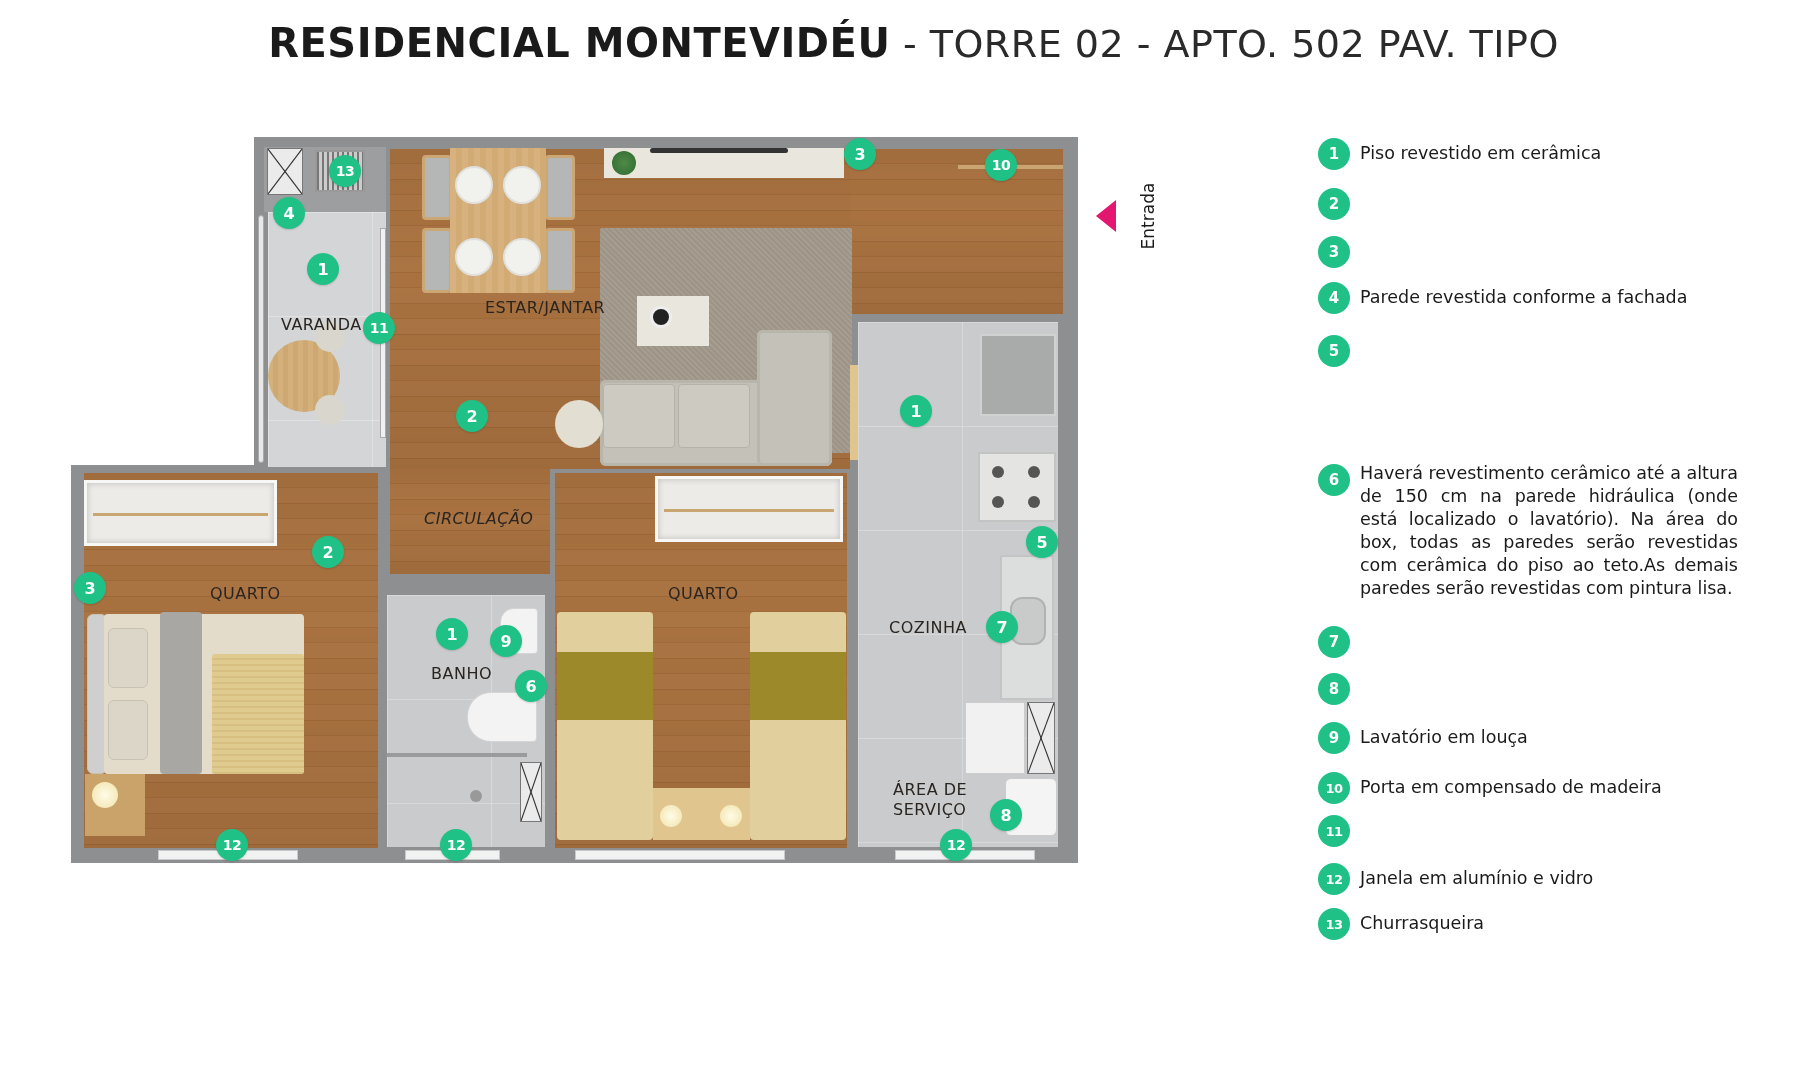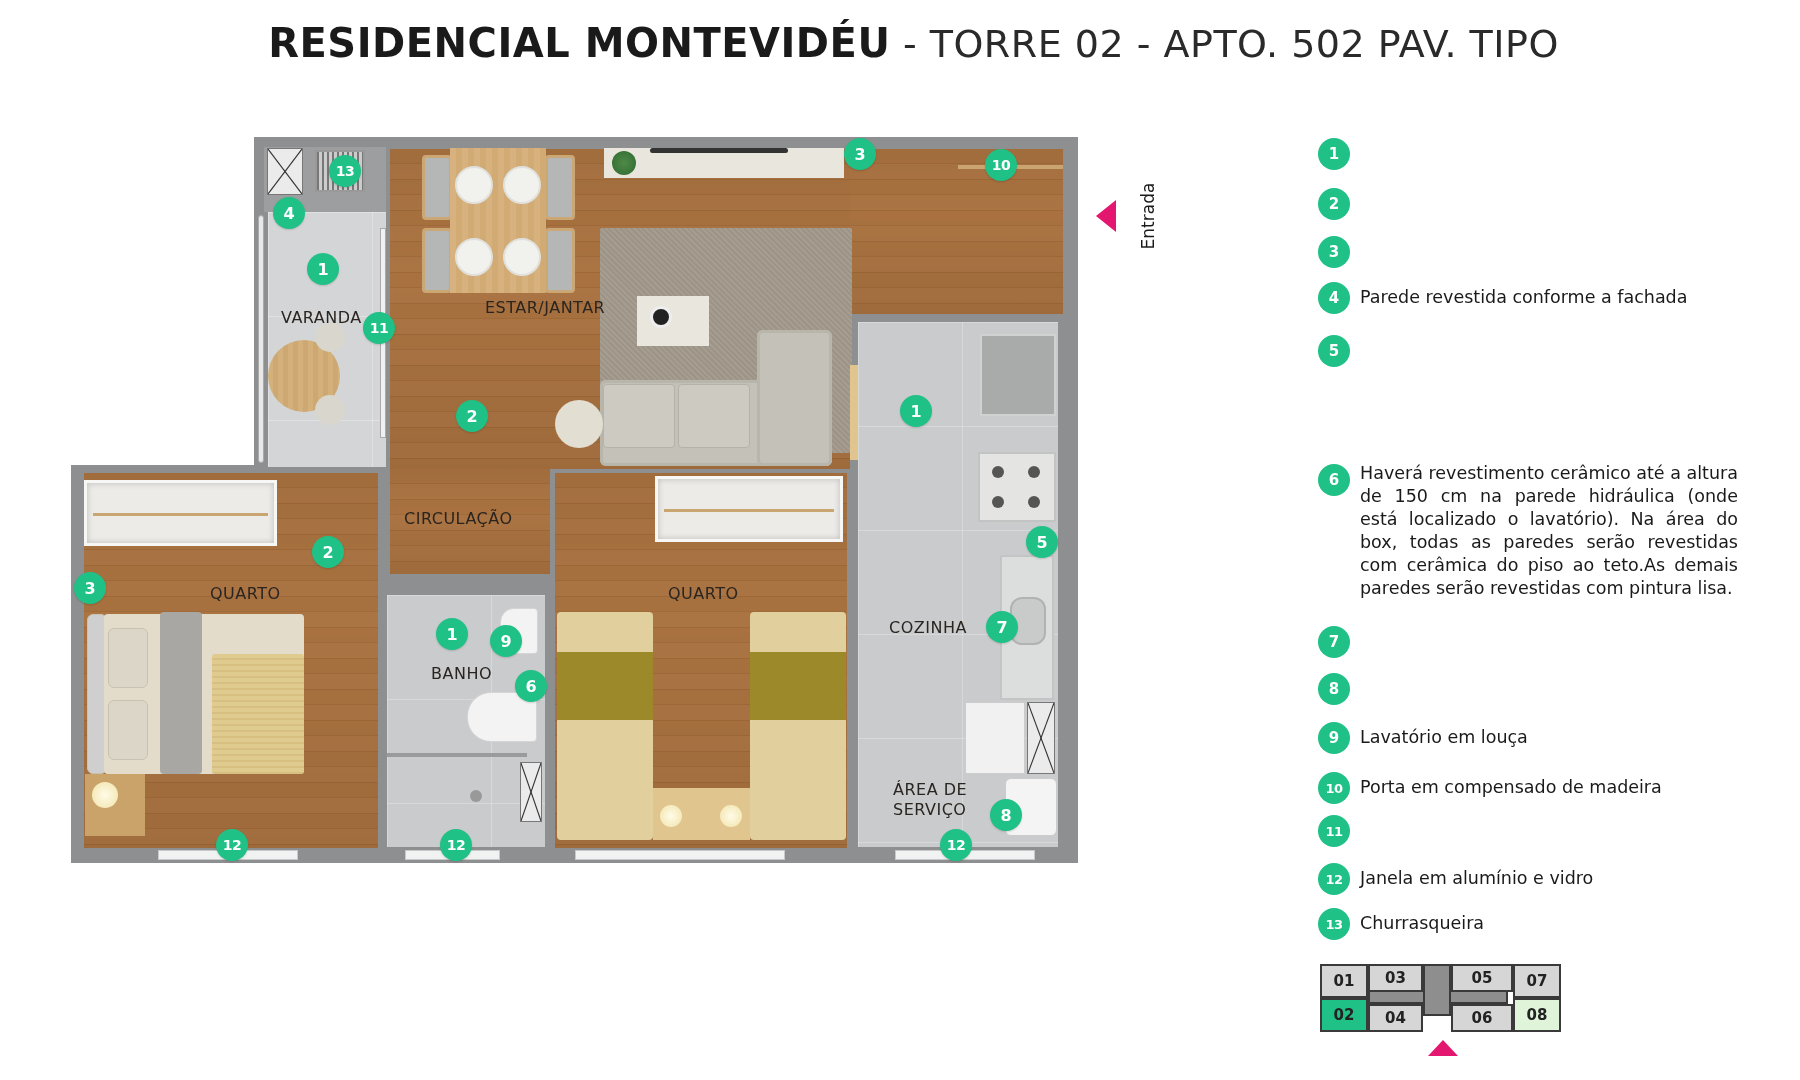--- a/index.html
+++ b/index.html
@@ -95,21 +95,21 @@
           <line x1="0" y1="0" x2="36" y2="47" stroke="#333" stroke-width="1.2"></line>
           <line x1="36" y1="0" x2="0" y2="47" stroke="#333" stroke-width="1.2"></line>
         </svg>
       </div>
     <div class="furn" style="left:315px;top:150px;width:50px;height:42px;background:repeating-linear-gradient(90deg,#777 0 2px,#ccc 2px 5px);border:2px solid #999;"></div>
     <div class="furn" style="left:258px;top:215px;width:6px;height:248px;background:#e8e8e8;border:1px solid #aaa;border-radius:3px;"></div>
     <div class="furn round-table" style="left:268px;top:340px;width:72px;height:72px;"></div>
     <div class="furn stool" style="left:315px;top:322px;width:30px;height:30px;"></div>
     <div class="furn stool" style="left:315px;top:395px;width:30px;height:30px;"></div>
     <div class="furn" style="left:380px;top:228px;width:6px;height:210px;background:#f0f0f0;border:1px solid #aaa;"></div>
-    <div class="room-label" style="left:281px;top:308px;text-align:right;">VARANDA</div>
+    <div class="room-label" style="left:281px;top:315px;text-align:right;">VARANDA</div>
 
     <div class="room wood" style="left:390px;top:149px;width:673px;height:165px;"></div>
     <div class="room wood" style="left:390px;top:149px;width:460px;height:320px;"></div>
     <div class="furn rug" style="left:600px;top:228px;width:252px;height:225px;"></div>
     <div class="furn counter" style="left:604px;top:148px;width:240px;height:30px;"></div>
     <div class="furn" style="left:650px;top:148px;width:138px;height:5px;background:#333;border-radius:3px;"></div>
     <div class="furn plant" style="left:612px;top:151px;width:24px;height:24px;"></div>
     <div class="furn counter" style="left:637px;top:296px;width:72px;height:50px;"></div>
     <div class="furn" style="left:650px;top:306px;width:22px;height:22px;background:#222;border:3px solid #eee;border-radius:50%;"></div>
     <div class="furn sofa" style="left:600px;top:380px;width:232px;height:86px;"></div>
@@ -150,21 +150,21 @@
           <line x1="28" y1="0" x2="0" y2="72" stroke="#333" stroke-width="1.2"></line>
         </svg>
       </div>
     <div class="furn" style="left:1005px;top:778px;width:52px;height:58px;background:#f4f4f4;border:1px solid #ccc;border-radius:6px;"></div>
     <div class="room-label" style="left:889px;top:618px;">COZINHA</div>
     <div class="room-label" style="left:893px;top:780px;">ÁREA DE</div>
     <div class="room-label" style="left:893px;top:800px;">SERVIÇO</div>
     <div class="window" style="left:895px;top:850px;width:140px;height:10px;"></div>
 
     <div class="room wood" style="left:390px;top:469px;width:160px;height:105px;"></div>
-    <div class="room-label" style="left:404px;top:509px;">CIRCULAÇÃO</div>
+    <div class="room-label" style="left:424px;top:509px;font-style:italic;">CIRCULAÇÃO</div>
 
     <div class="room wood" style="left:84px;top:473px;width:294px;height:375px;"></div>
     <div class="furn closet" style="left:84px;top:480px;width:193px;height:66px;">
       <span class="closet-rod"></span>
     </div>
     <div class="furn pillow" style="left:87px;top:614px;width:20px;height:160px;background:#cfcfcf;"></div>
     <div class="furn bed-sheet" style="left:104px;top:614px;width:200px;height:160px;"></div>
     <div class="furn pillow" style="left:108px;top:628px;width:40px;height:60px;"></div>
     <div class="furn pillow" style="left:108px;top:700px;width:40px;height:60px;"></div>
     <div class="furn" style="left:160px;top:612px;width:42px;height:162px;background:#a8a7a3;border-radius:4px;"></div>
@@ -224,20 +224,21 @@
   </div>
 
   <div class="entrance">
     <span class="entrance-arrow"></span>
     <span class="entrance-text">Entrada</span>
   </div>
 
   <div class="legend">
     <div class="legend-item" style="top:6px;">
       <span class="lbadge">1</span>
+      <span class="ltext">Piso revestido em cerâmica</span>
     </div>
     <div class="legend-item" style="top:56px;">
       <span class="lbadge">2</span>
     </div>
     <div class="legend-item" style="top:104px;">
       <span class="lbadge">3</span>
     </div>
     <div class="legend-item" style="top:150px;">
       <span class="lbadge">4</span>
       <span class="ltext">Parede revestida conforme a fachada</span>
@@ -269,27 +270,14 @@
     <div class="legend-item" style="top:731px;">
       <span class="lbadge sm">12</span>
       <span class="ltext">Janela em alumínio e vidro</span>
     </div>
     <div class="legend-item" style="top:776px;">
       <span class="lbadge sm">13</span>
       <span class="ltext">Churrasqueira</span>
     </div>
   </div>
 
-  <div class="keyplan">
-    <div class="kcore" style="left:50px;top:28px;width:140px;height:14px;"></div>
-    <div class="kcore" style="left:105px;top:2px;width:28px;height:52px;"></div>
-    <div class="kunit" style="left:2px;top:2px;width:48px;height:34px;">01</div>
-    <div class="kunit active" style="left:2px;top:36px;width:48px;height:34px;">02</div>
-    <div class="kunit" style="left:50px;top:2px;width:55px;height:28px;">03</div>
-    <div class="kunit" style="left:50px;top:42px;width:55px;height:28px;">04</div>
-    <div class="kunit" style="left:133px;top:2px;width:62px;height:28px;">05</div>
-    <div class="kunit" style="left:133px;top:42px;width:62px;height:28px;">06</div>
-    <div class="kunit" style="left:195px;top:2px;width:48px;height:34px;">07</div>
-    <div class="kunit light" style="left:195px;top:36px;width:48px;height:34px;">08</div>
-    <span class="kpointer"></span>
-  </div>
 
 </div>
 
 </body></html>

